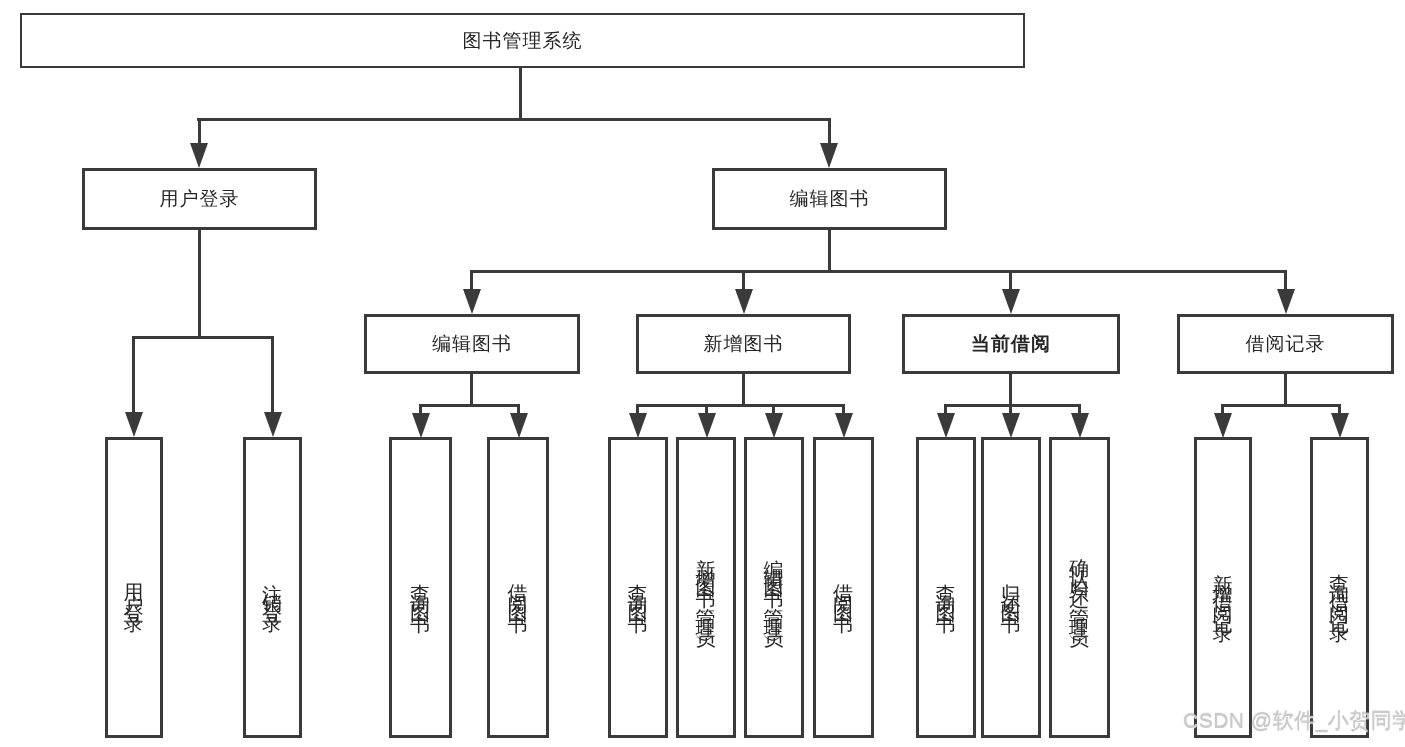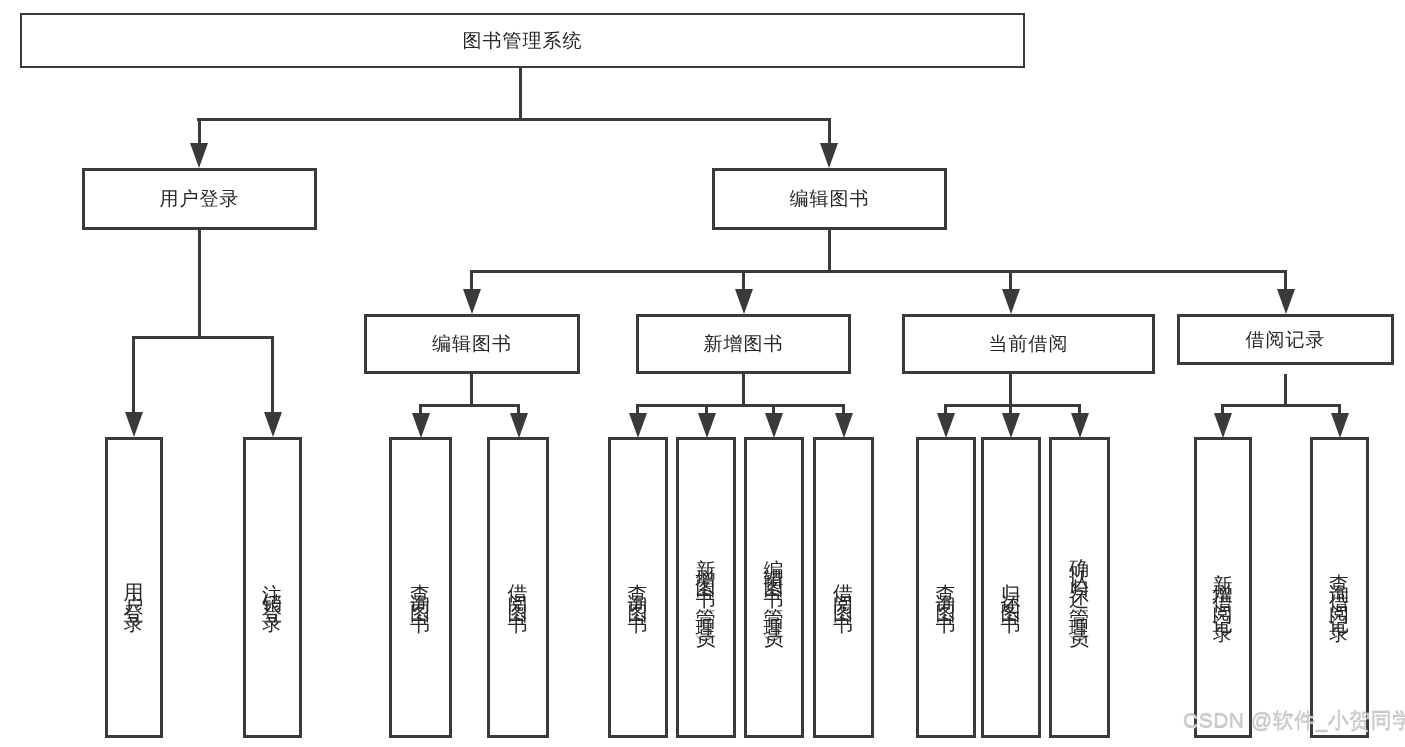--- a/index.html
+++ b/index.html
@@ -95,22 +95,22 @@
   <div class="arrow" style="left:463px; top:289px;"></div>
   <div class="vline" style="left:742px; top:270px; height:20px;"></div>
   <div class="arrow" style="left:735px; top:289px;"></div>
   <div class="vline" style="left:1009px; top:270px; height:20px;"></div>
   <div class="arrow" style="left:1002px; top:289px;"></div>
   <div class="vline" style="left:1284px; top:270px; height:20px;"></div>
   <div class="arrow" style="left:1277px; top:289px;"></div>
 
   <div class="box" style="left:364px; top:314px; width:216px; height:60px;">编辑图书</div>
   <div class="box" style="left:636px; top:314px; width:215px; height:60px;">新增图书</div>
-  <div class="box" style="left:902px; top:314px; width:253px; height:60px;">当前借阅</div>
-  <div class="box" style="left:1177px; top:314px; width:217px; height:51px;">借阅记录</div>
+  <div class="box" style="left:902px; top:314px; width:218px; height:60px;font-weight:bold;">当前借阅</div>
+  <div class="box" style="left:1177px; top:314px; width:217px; height:60px;">借阅记录</div>
 
   <div class="vline" style="left:470px; top:374px; height:32px;"></div>
   <div class="hline" style="left:419px; top:404px; width:101px;"></div>
   <div class="vline" style="left:419px; top:404px; height:10px;"></div>
   <div class="arrow" style="left:412px; top:413px;"></div>
   <div class="vline" style="left:517px; top:404px; height:10px;"></div>
   <div class="arrow" style="left:510px; top:413px;"></div>
 
   <div class="vline" style="left:742px; top:374px; height:32px;"></div>
   <div class="hline" style="left:636px; top:404px; width:209px;"></div>

